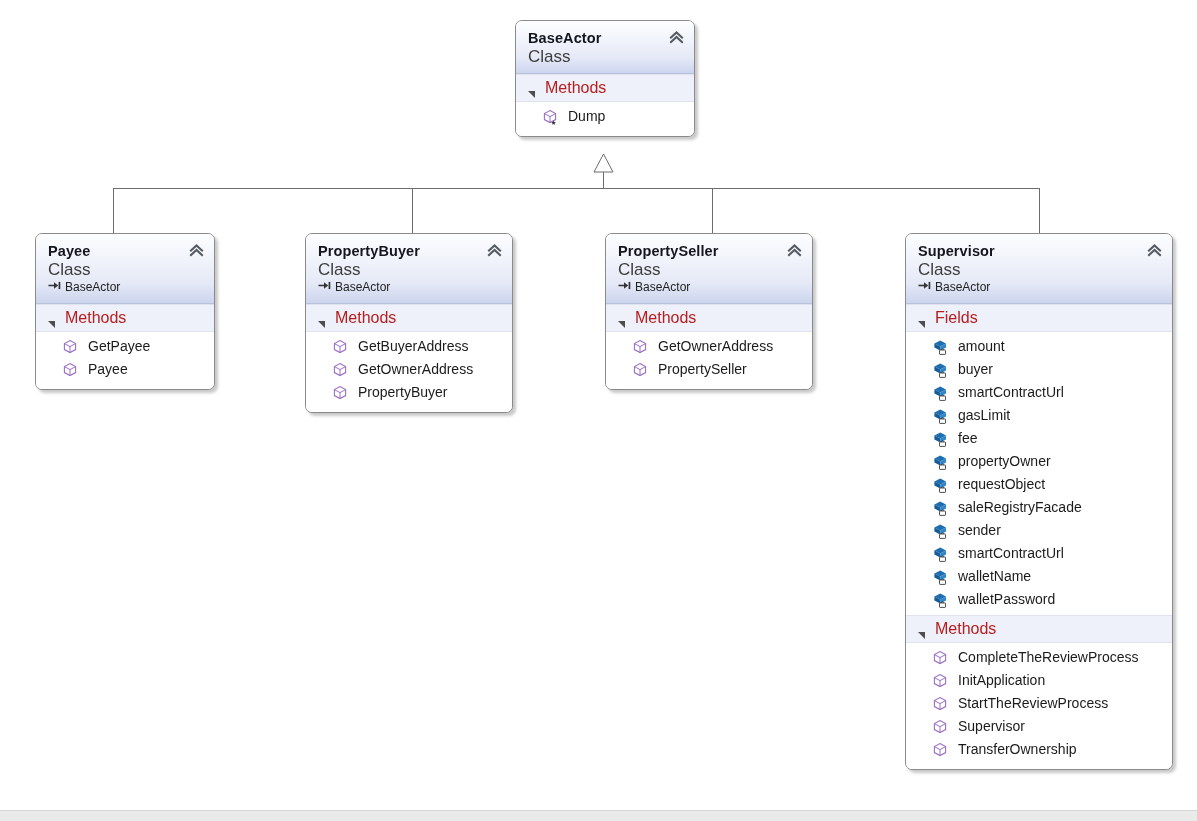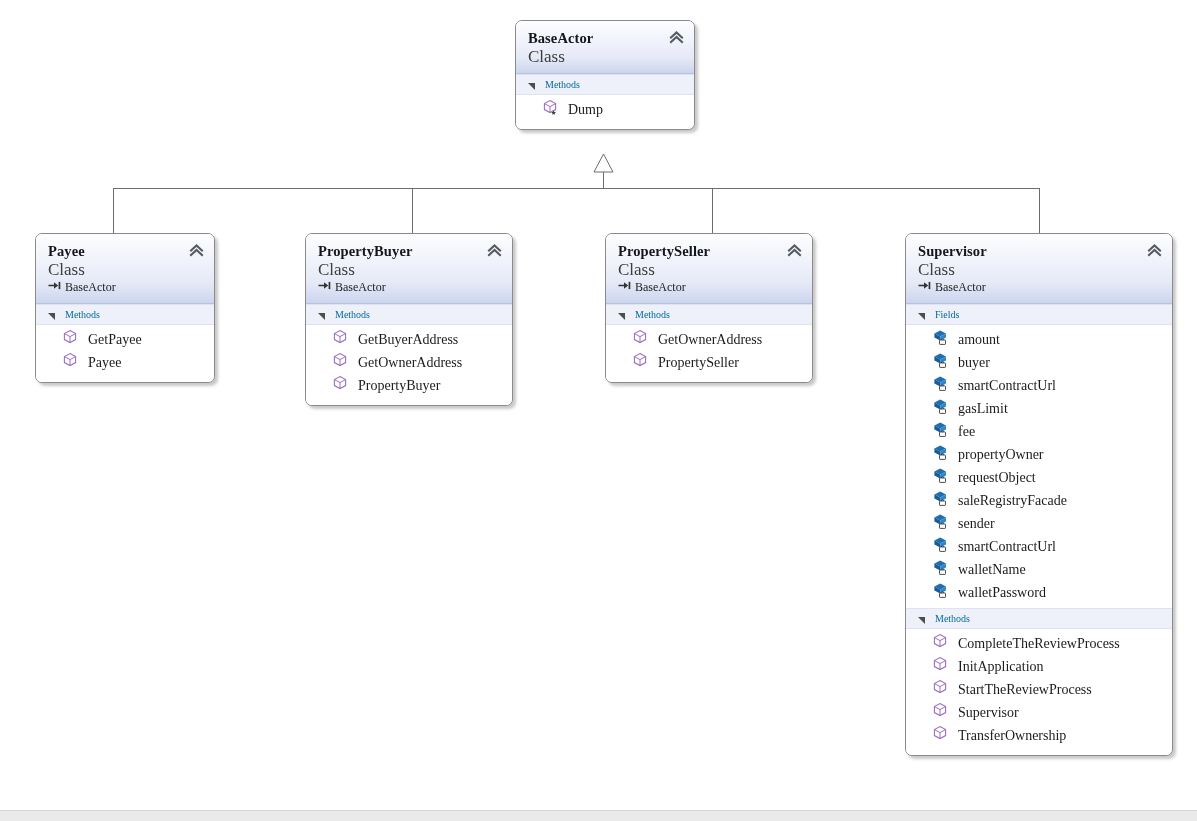--- a/index.html
+++ b/index.html
@@ -14,21 +14,20 @@
     overflow: hidden;
     font-family: "Liberation Sans", "DejaVu Sans", sans-serif;
     -webkit-font-smoothing: antialiased;
   }
 
   #canvas {
     position: relative;
     width: 957px;
     height: 821px;
     background: #ffffff;
-    font-family: Liberation Serif, serif;
   }
 
   
   #connectors {
     position: absolute;
     left: 0; top: 0;
     width: 1197px;
     height: 821px;
     pointer-events: none;
   }
@@ -88,35 +87,35 @@
 
   
   .compartment-title {
     display: flex;
     align-items: center;
     gap: 9px;
     padding: 4px 0 4px 12px;
     background: #eef1fa;
     border-top: 1px solid #dfe3ef;
     border-bottom: 1px solid #dfe3ef;
-    font-size: 10px;
-    color: #0369a1;
+    font-size: 16px;
+    color: #b91c1c;
   }
   .compartment-title .tri {
     width: 8px; height: 8px;
     flex: 0 0 auto;
   }
 
   .member-list {
     padding: 3px 0 8px 0;
     background: #ffffff;
   }
   .member-row {
     display: flex;
-    align-items: flex-start;
+    align-items: center;
     gap: 10px;
     padding: 1px 0 1px 26px;
     font-size: 14px;
     color: #1b1b1b;
     line-height: 21px;
     white-space: nowrap;
   }
   .member-icon {
     width: 16px;
     height: 16px;

